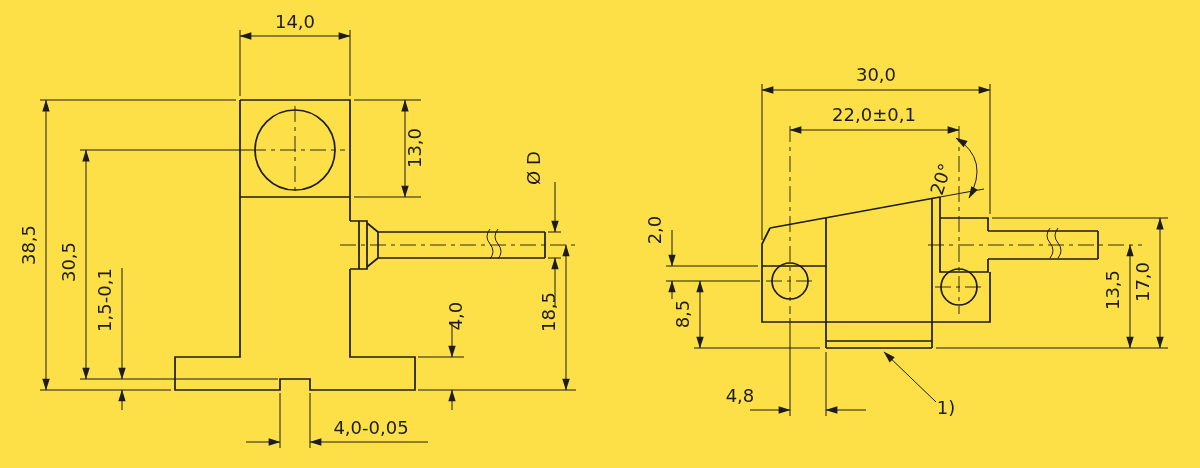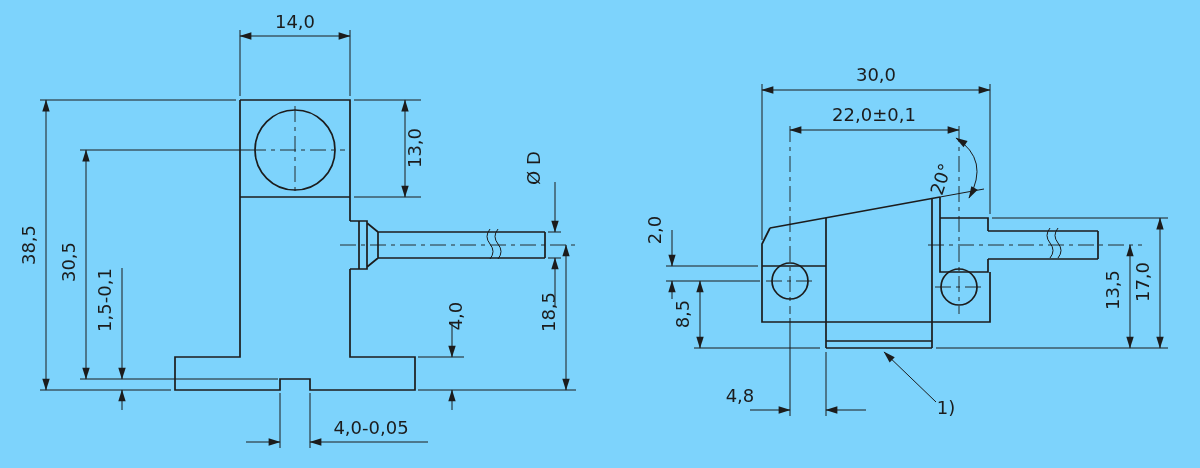--- a/index.html
+++ b/index.html
@@ -1,17 +1,17 @@
 <!DOCTYPE html>
 <html><head>
 <meta charset="utf-8">
 <style>
   html,body { margin:0; padding:0; background:#ffffff; }
   .canvas {
-    position:relative; width:1200px; height:468px; background:#7dd3fc;
+    position:relative; width:1200px; height:468px; background:#fde047;
     font-family:"DejaVu Sans", sans-serif; overflow:hidden;
   }
   svg text {
     font-family:"DejaVu Sans", sans-serif;
     font-size:18px;
     fill:#1c1c1c;
   }
   .edge   { stroke:#1c1c1c; stroke-width:1.7; fill:none; stroke-linejoin:miter; stroke-linecap:butt; }
   .thin   { stroke:#1c1c1c; stroke-width:1;   fill:none; }
   .dim    { stroke:#1c1c1c; stroke-width:1;   fill:none; }

